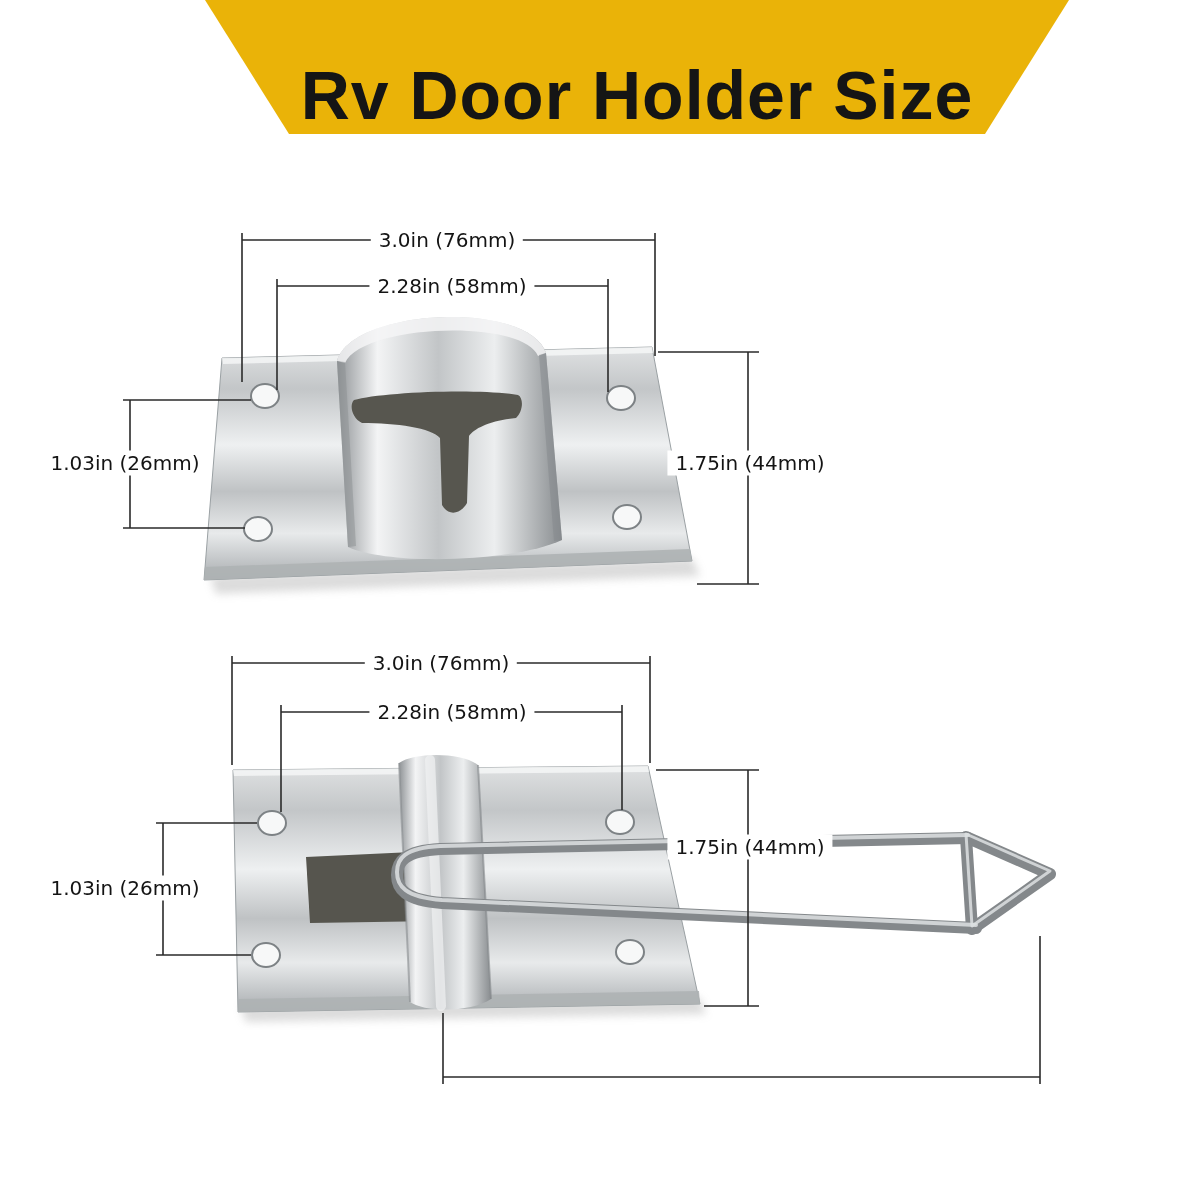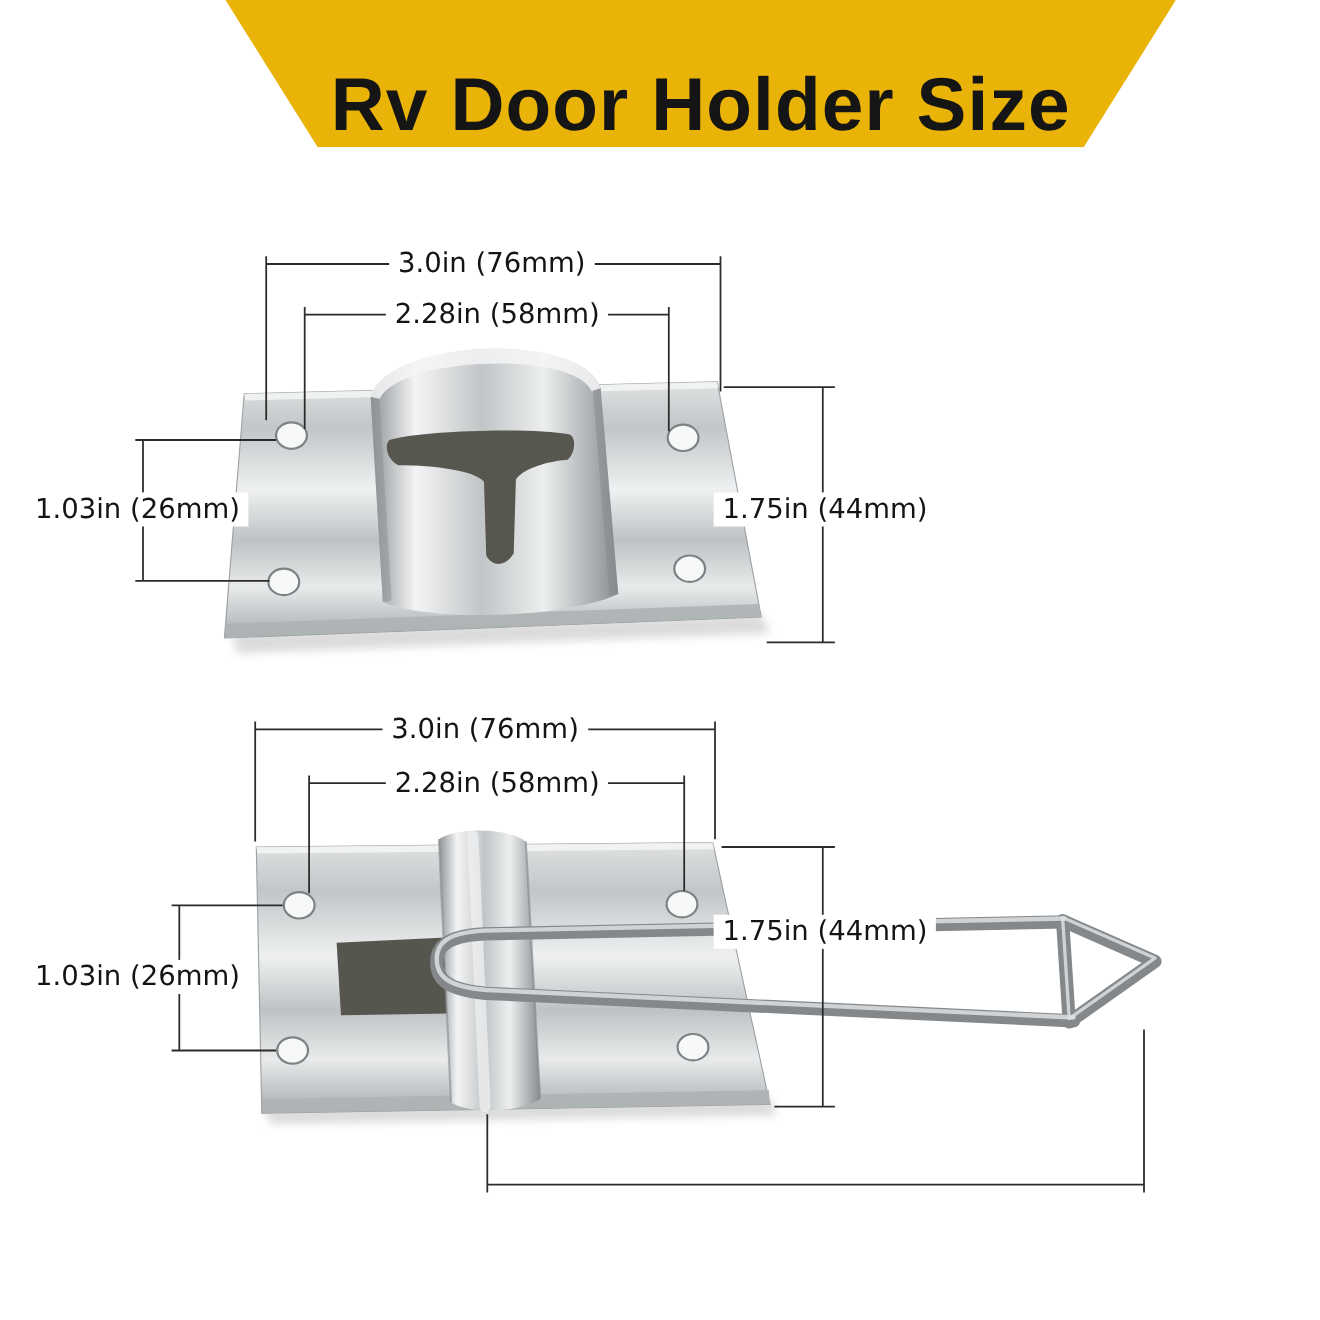--- a/index.html
+++ b/index.html
@@ -34,21 +34,21 @@
   .art {
     position: absolute;
     left: 0; top: 0;
     width: 1200px; height: 1200px;
   }
   .dim-label {
     position: absolute;
     transform: translate(-50%, -50%);
     background: #ffffff;
     padding: 1px 8px;
-    font-size: 25px;
+    font-size: 20px;
     color: #141414;
     white-space: nowrap;
     line-height: 1.15;
   }
 </style>
 </head>
 <body>
 
 <div class="page">
 

